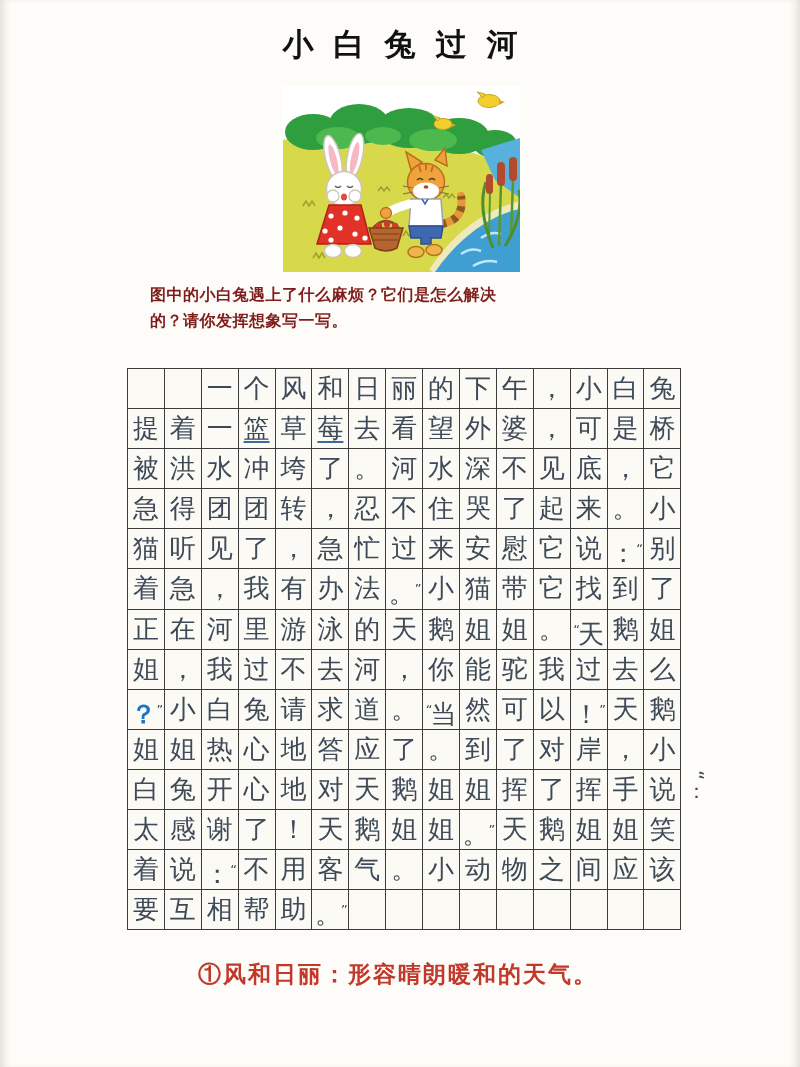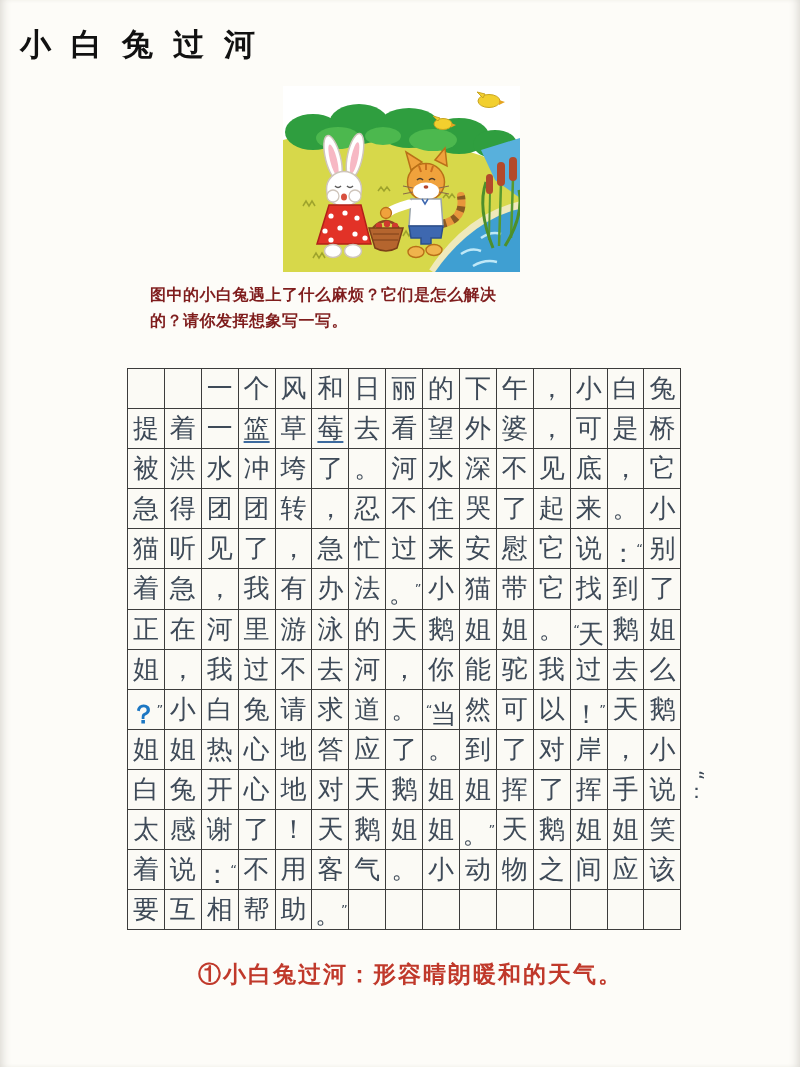--- a/index.html
+++ b/index.html
@@ -9,20 +9,21 @@
     font-family:"Liberation Sans", sans-serif;
     overflow:hidden;
   }
   .page{
     position:relative;width:800px;height:1067px;
     background:#fdfcf8;
     box-shadow:inset 8px 0 10px -6px #d8d5cf, inset -8px 0 10px -6px #d8d5cf;
   }
   .title{
     position:absolute;top:24px;left:0;width:100%;
+    text-align:center;
     font-size:31px;font-weight:800;color:#111;
     letter-spacing:20px;text-indent:20px;
   }
   .illustration-wrap{
     position:absolute;left:283px;top:86px;width:237px;height:186px;
   }
   .prompt{
     position:absolute;left:150px;top:282px;width:530px;
     font-size:16px;font-weight:700;color:#7f1d1d;
     line-height:1.6;white-space:pre-line;letter-spacing:0.5px;
@@ -403,16 +404,16 @@
       <div class="cell"></div>
       <div class="cell"></div>
       <div class="cell"></div>
       <div class="cell"></div>
       <div class="cell"></div>
     </div>
 
   <div class="margin-note">“：</div>
 
   <div class="footnotes">
-    <div class="footnote"><span>①</span><span>小白兔过河：形容晴朗暖和的天气。</span></div>
+    <div class="footnote"><span>①</span><span>风和日丽：形容晴朗暖和的天气。</span></div>
   </div>
 
 </div>
 
 </body></html>

